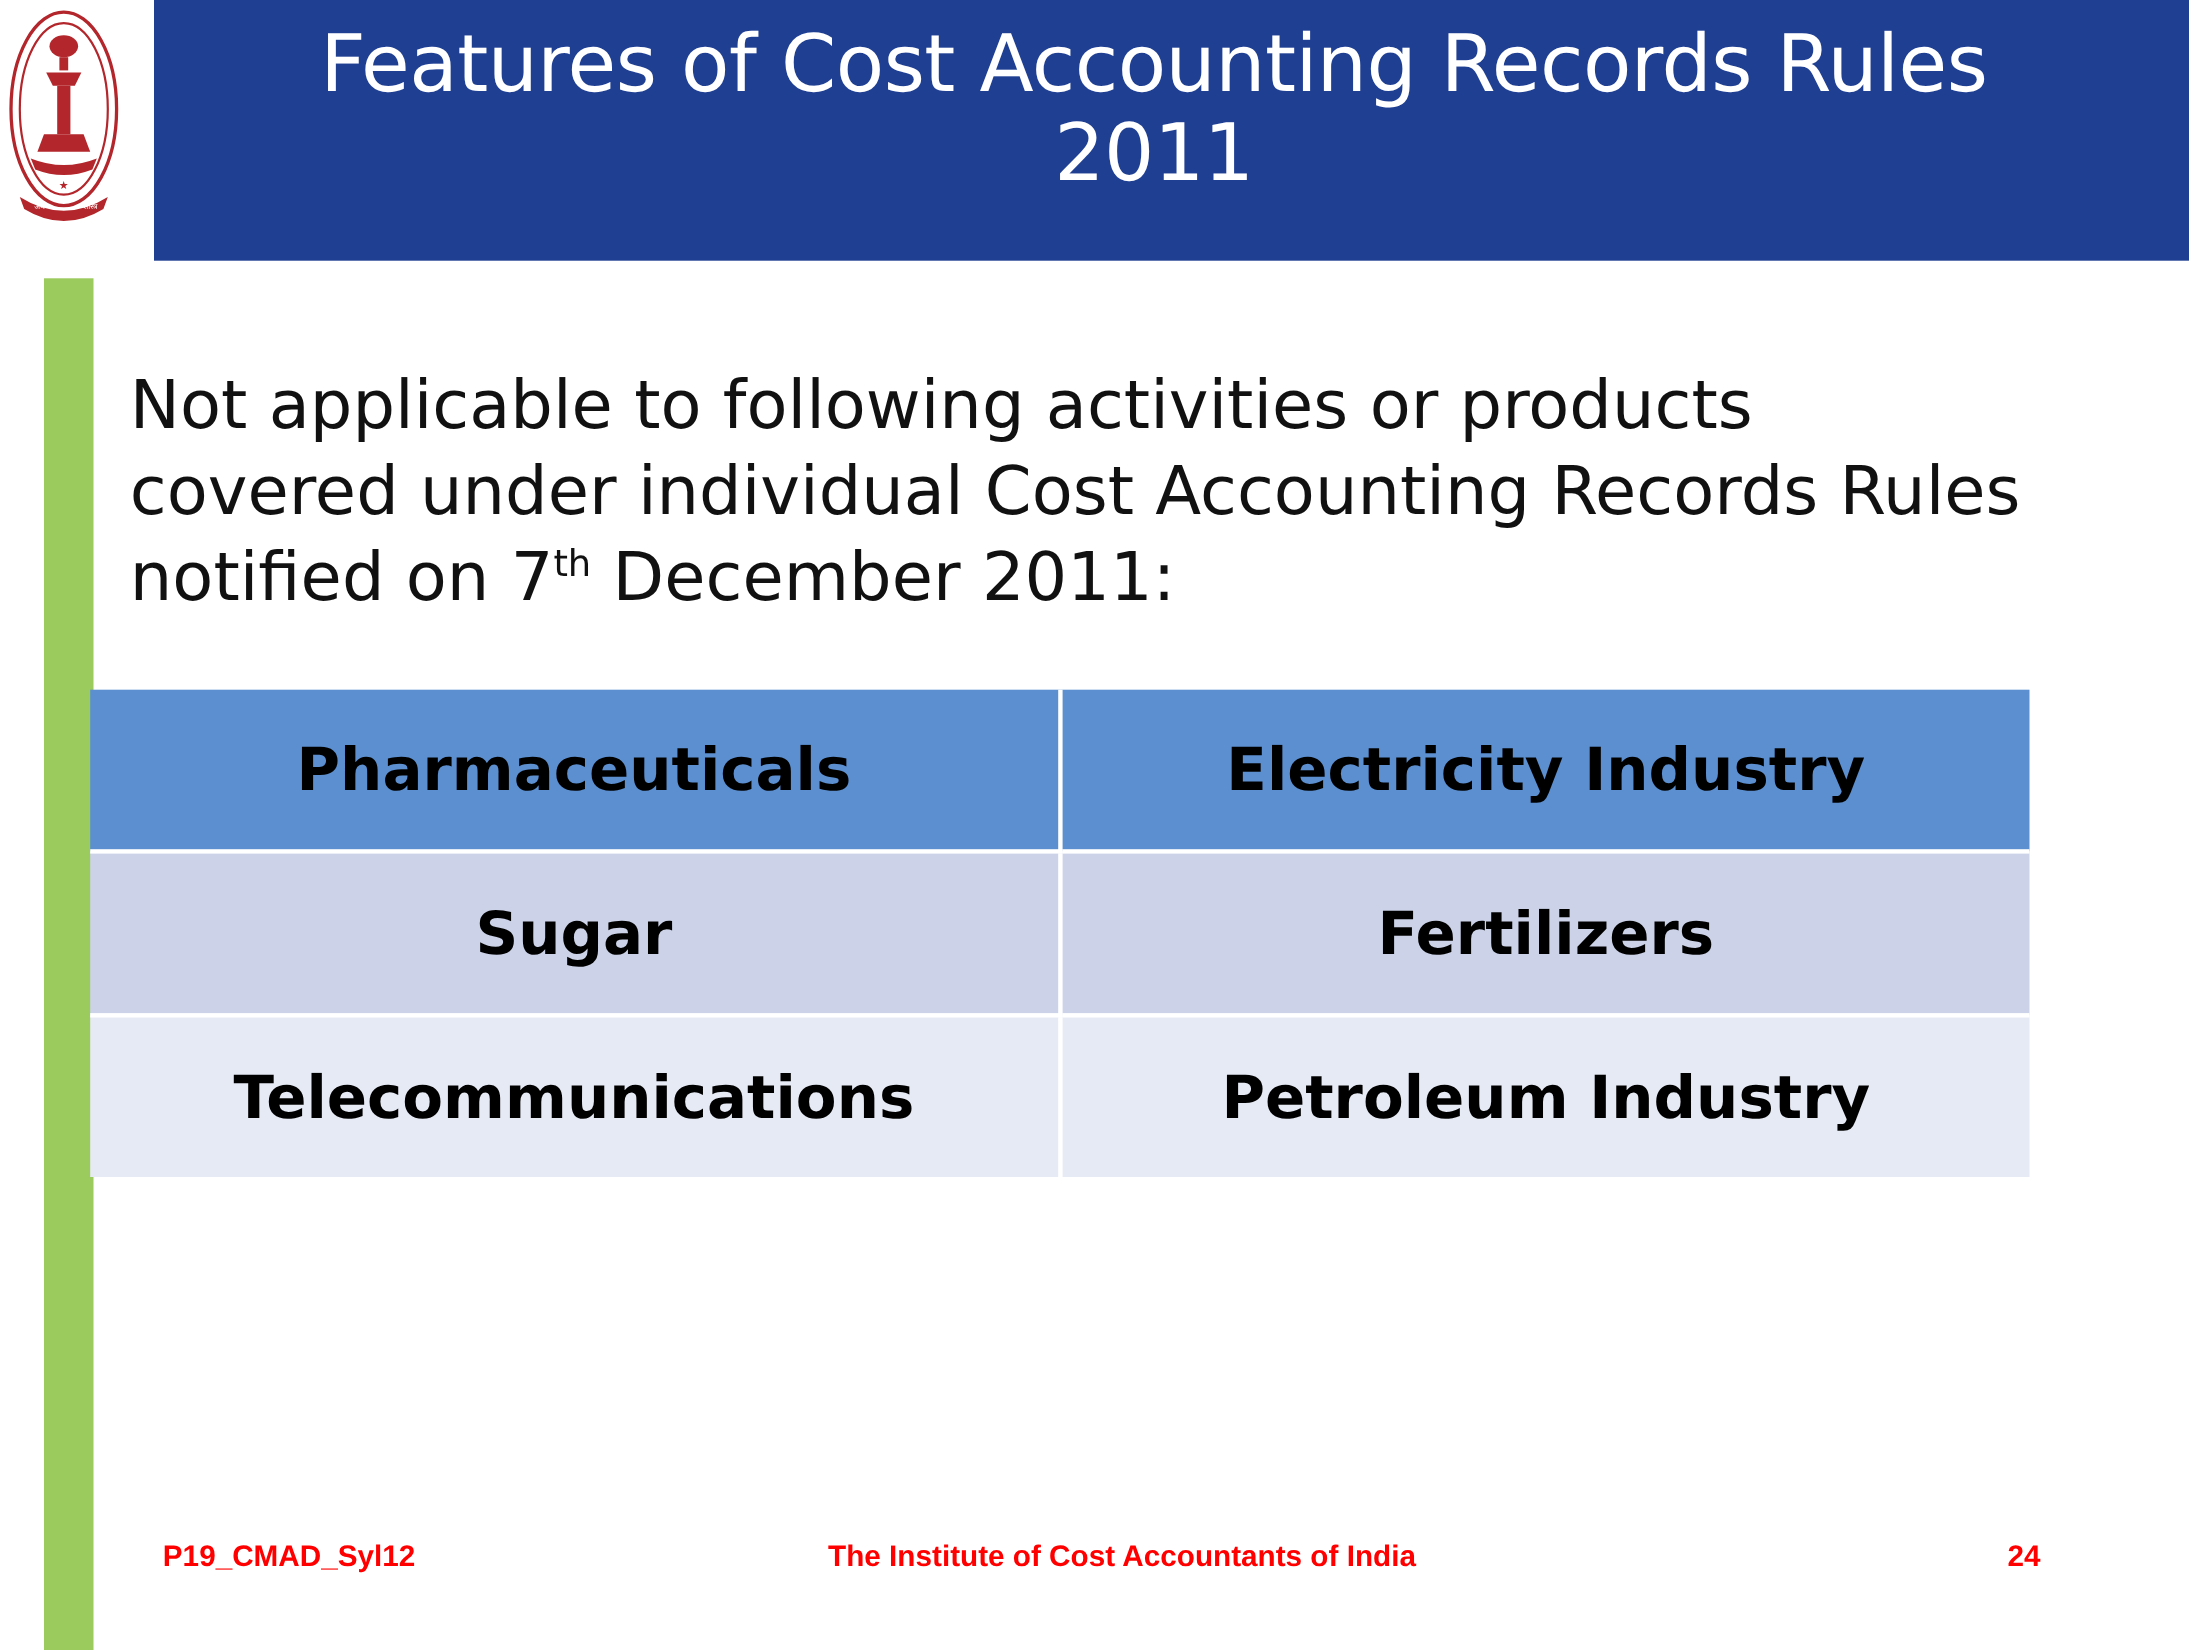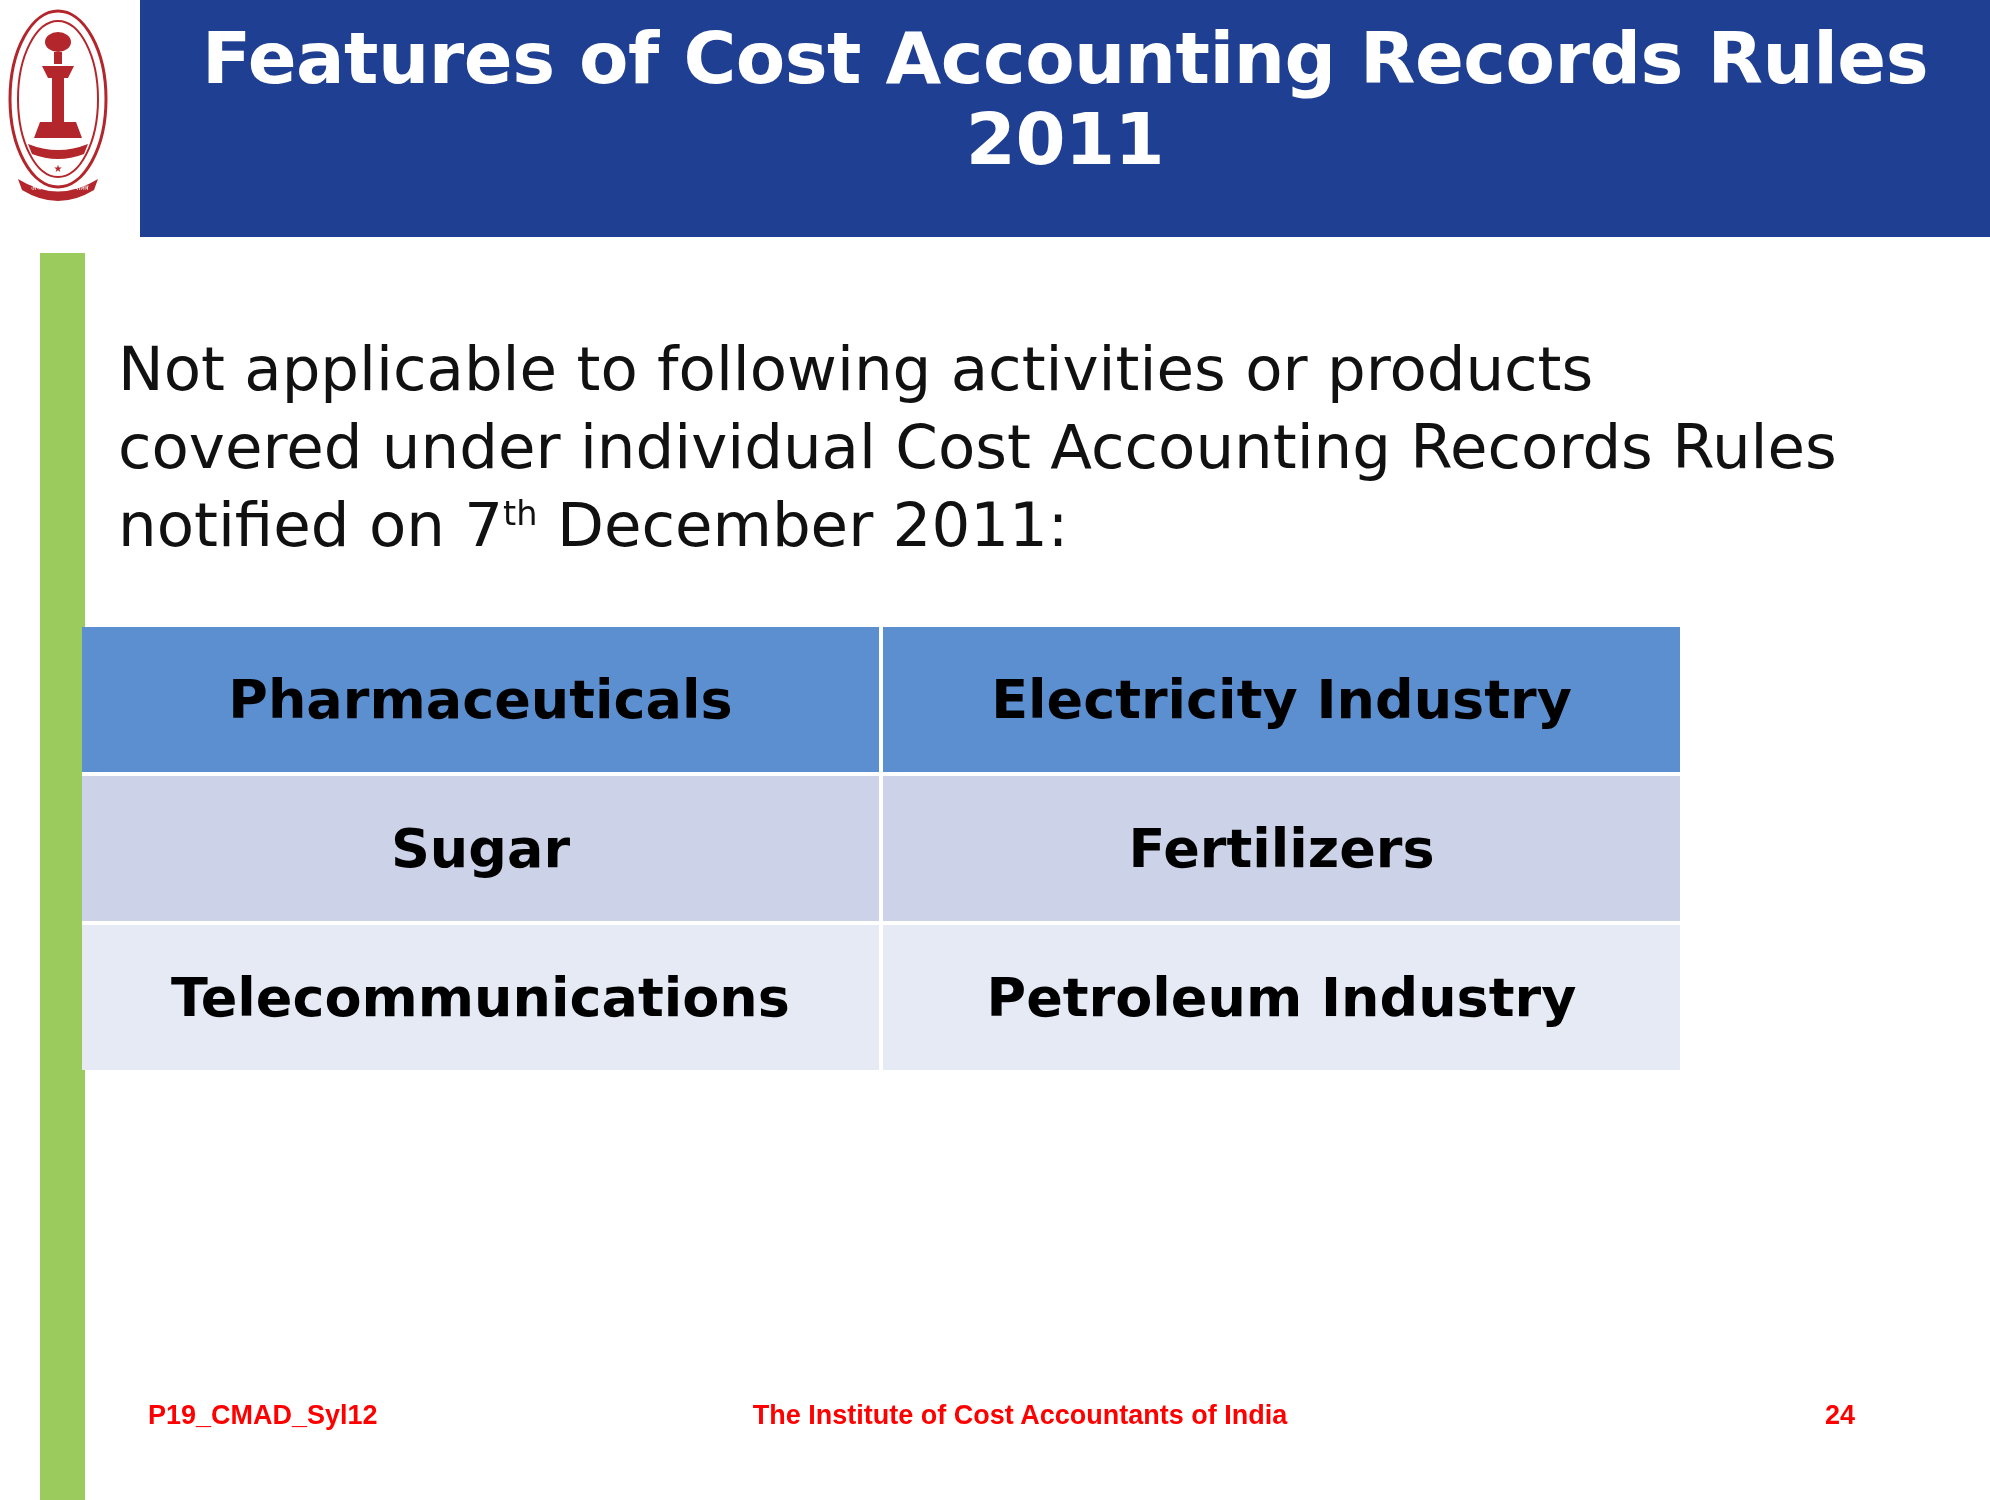--- a/index.html
+++ b/index.html
@@ -29,28 +29,28 @@
   .header-bar {
     position: absolute;
     left: 140px;
     top: 0;
     width: 1850px;
     height: 237px;
     background: #1f3f93;
   }
   .header-title {
     position: absolute;
-    left: 60px;
+    left: 44px;
     top: 18px;
     width: 1730px;
     text-align: center;
     color: #ffffff;
     font-size: 72px;
     line-height: 1.12;
-    font-weight: 700;
+    font-weight: 400;
     font-family: "DejaVu Sans", sans-serif;
     letter-spacing: -0.5px;
   }
 
   
   .logo {
     position: absolute;
     left: 6px;
     top: 4px;
     width: 124px;
@@ -84,21 +84,21 @@
     font-size: 0.55em;
     vertical-align: super;
     line-height: 0;
   }
 
   
   .table-wrap {
     position: absolute;
     left: 82px;
     top: 627px;
-    width: 1598px;
+    width: 1763px;
   }
   table.data-table {
     border-collapse: collapse;
     width: 100%;
     table-layout: fixed;
   }
   table.data-table td {
     height: 145px;
     text-align: center;
     vertical-align: middle;

